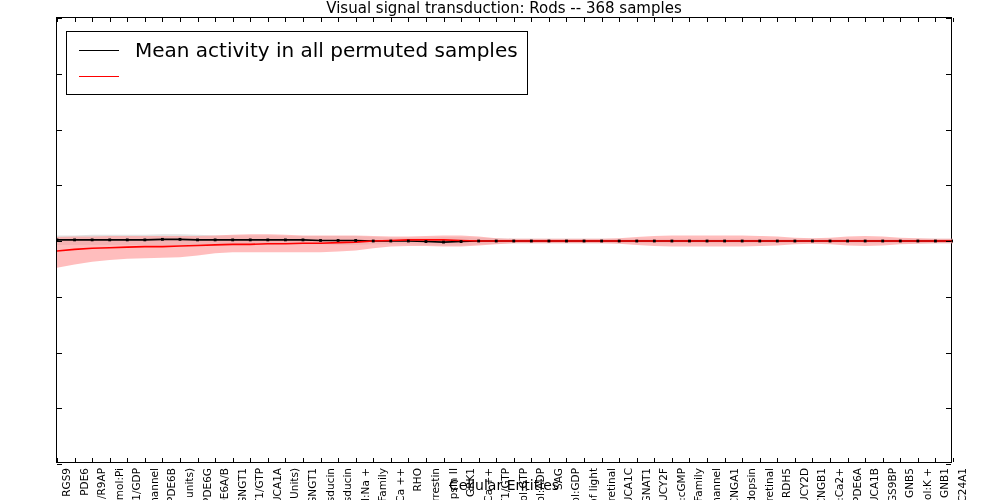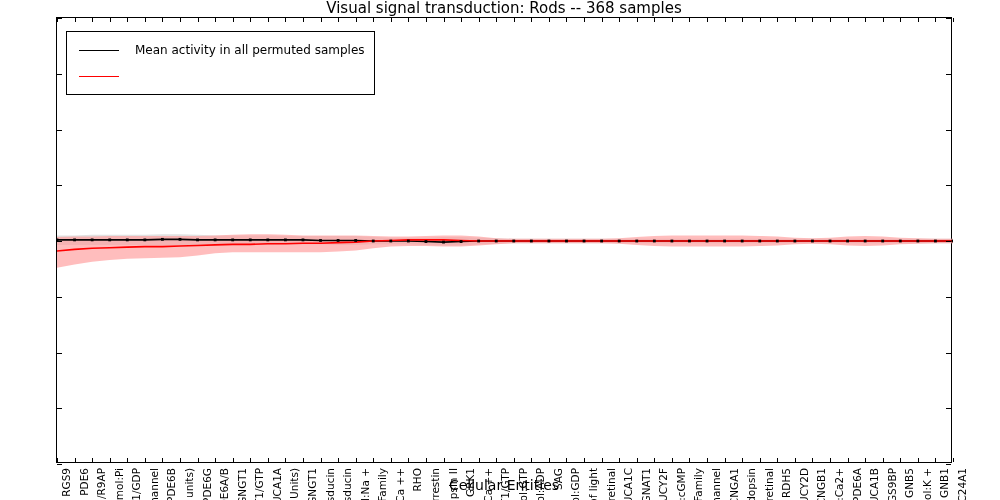--- a/index.html
+++ b/index.html
@@ -106,21 +106,21 @@
   }
   .legend-swatch {
     width: 40px;
     height: 0px;
     border-top-width: 1.5px;
     border-top-style: solid;
     margin-right: 16px;
     margin-left: 6px;
   }
   .legend-text {
-    font-size: 12px;
+    font-size: 20px;
     color: #000000;
     white-space: nowrap;
   }
 </style>
 </head>
 <body>
 
 <div id="figure">
 
   <div class="chart-title">Visual signal transduction: Rods -- 368 samples</div>

